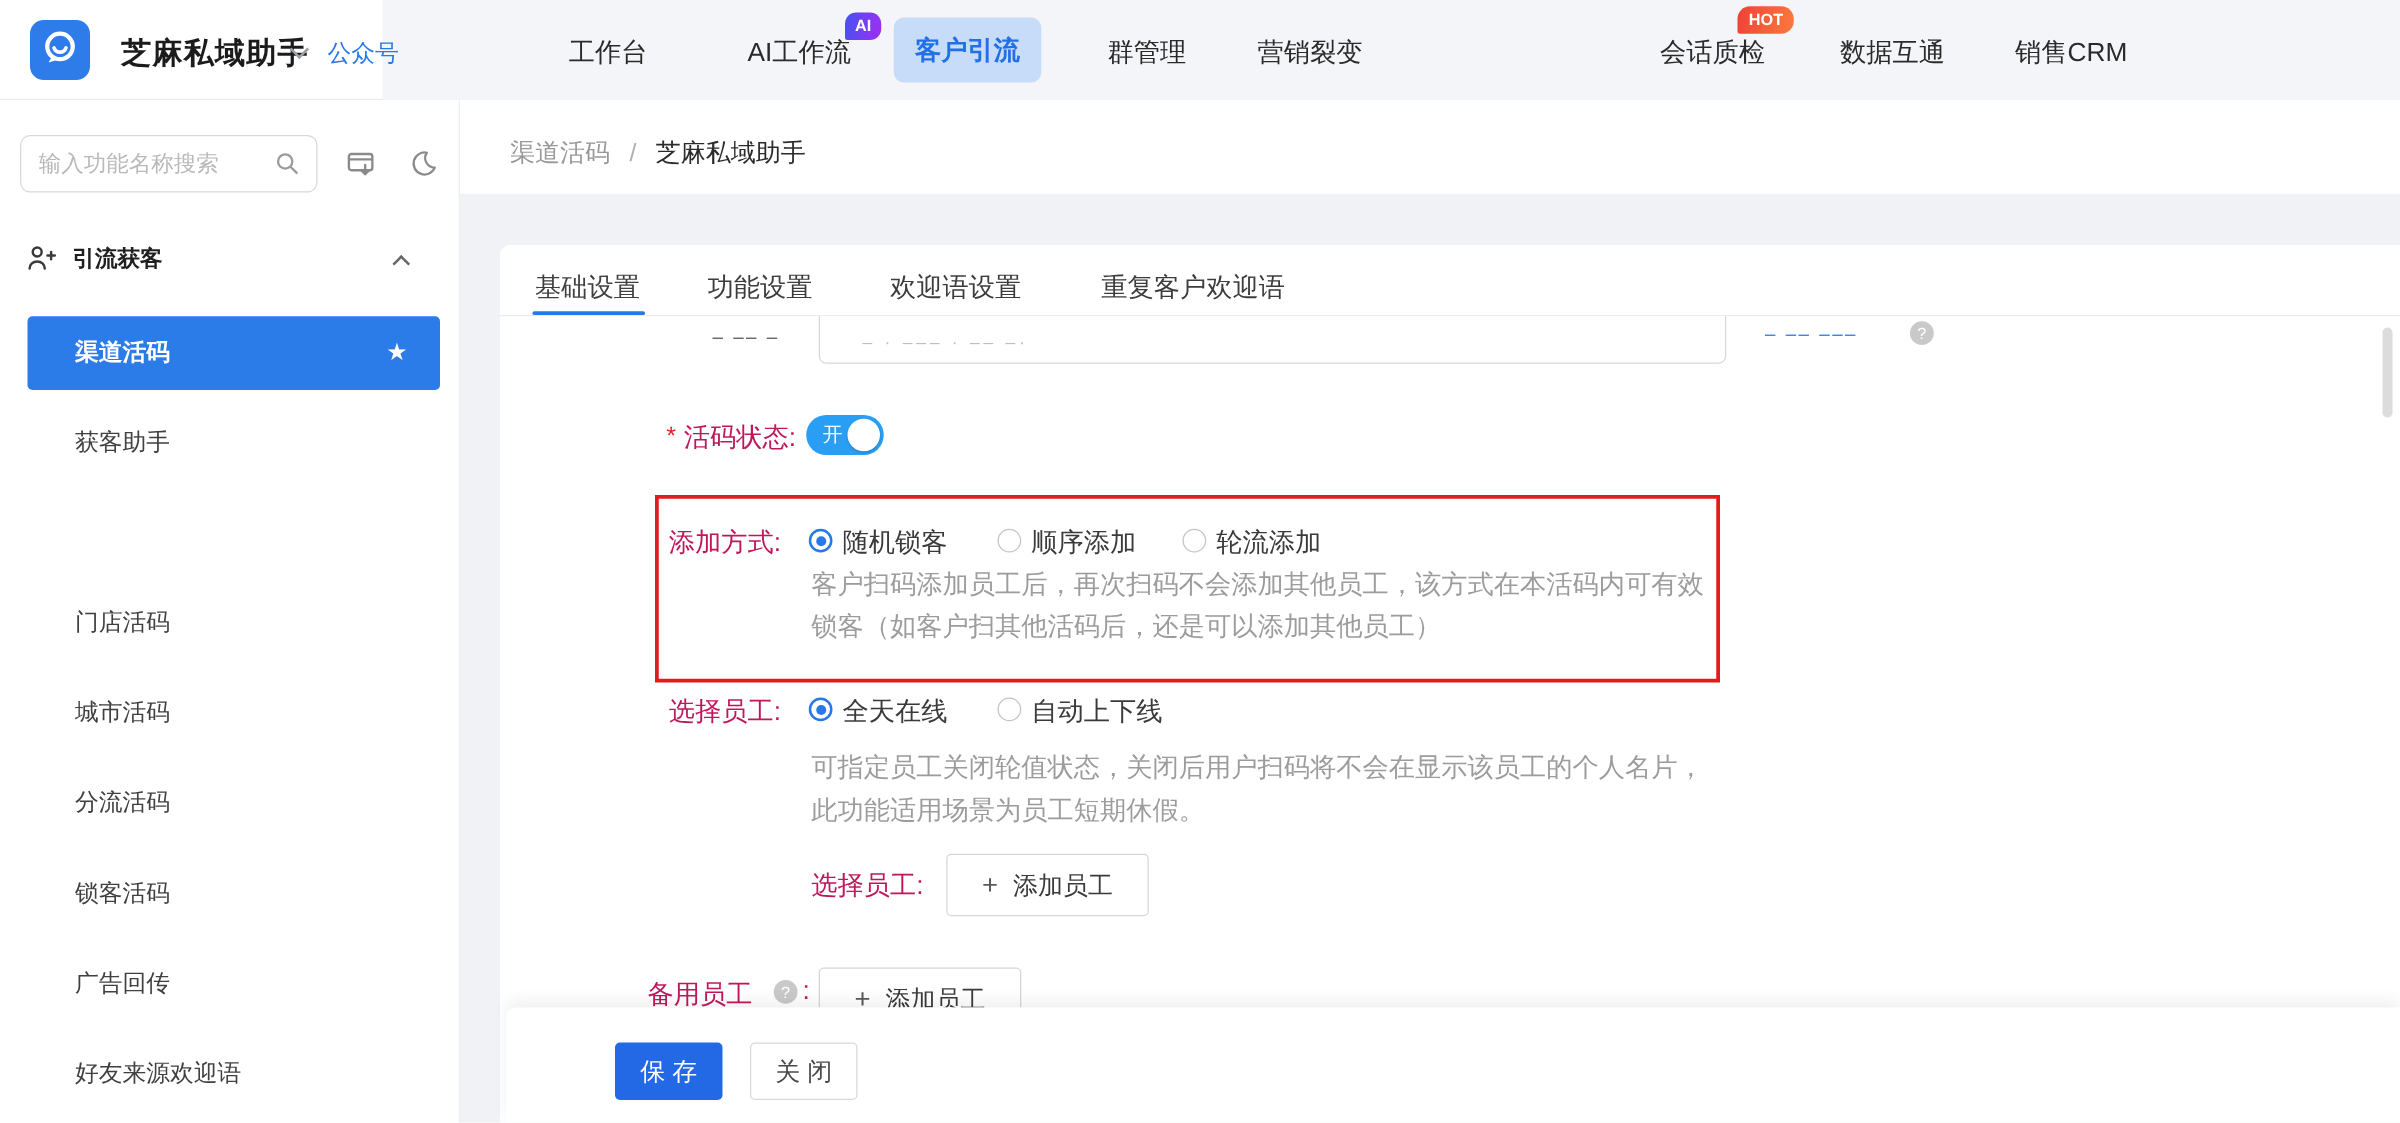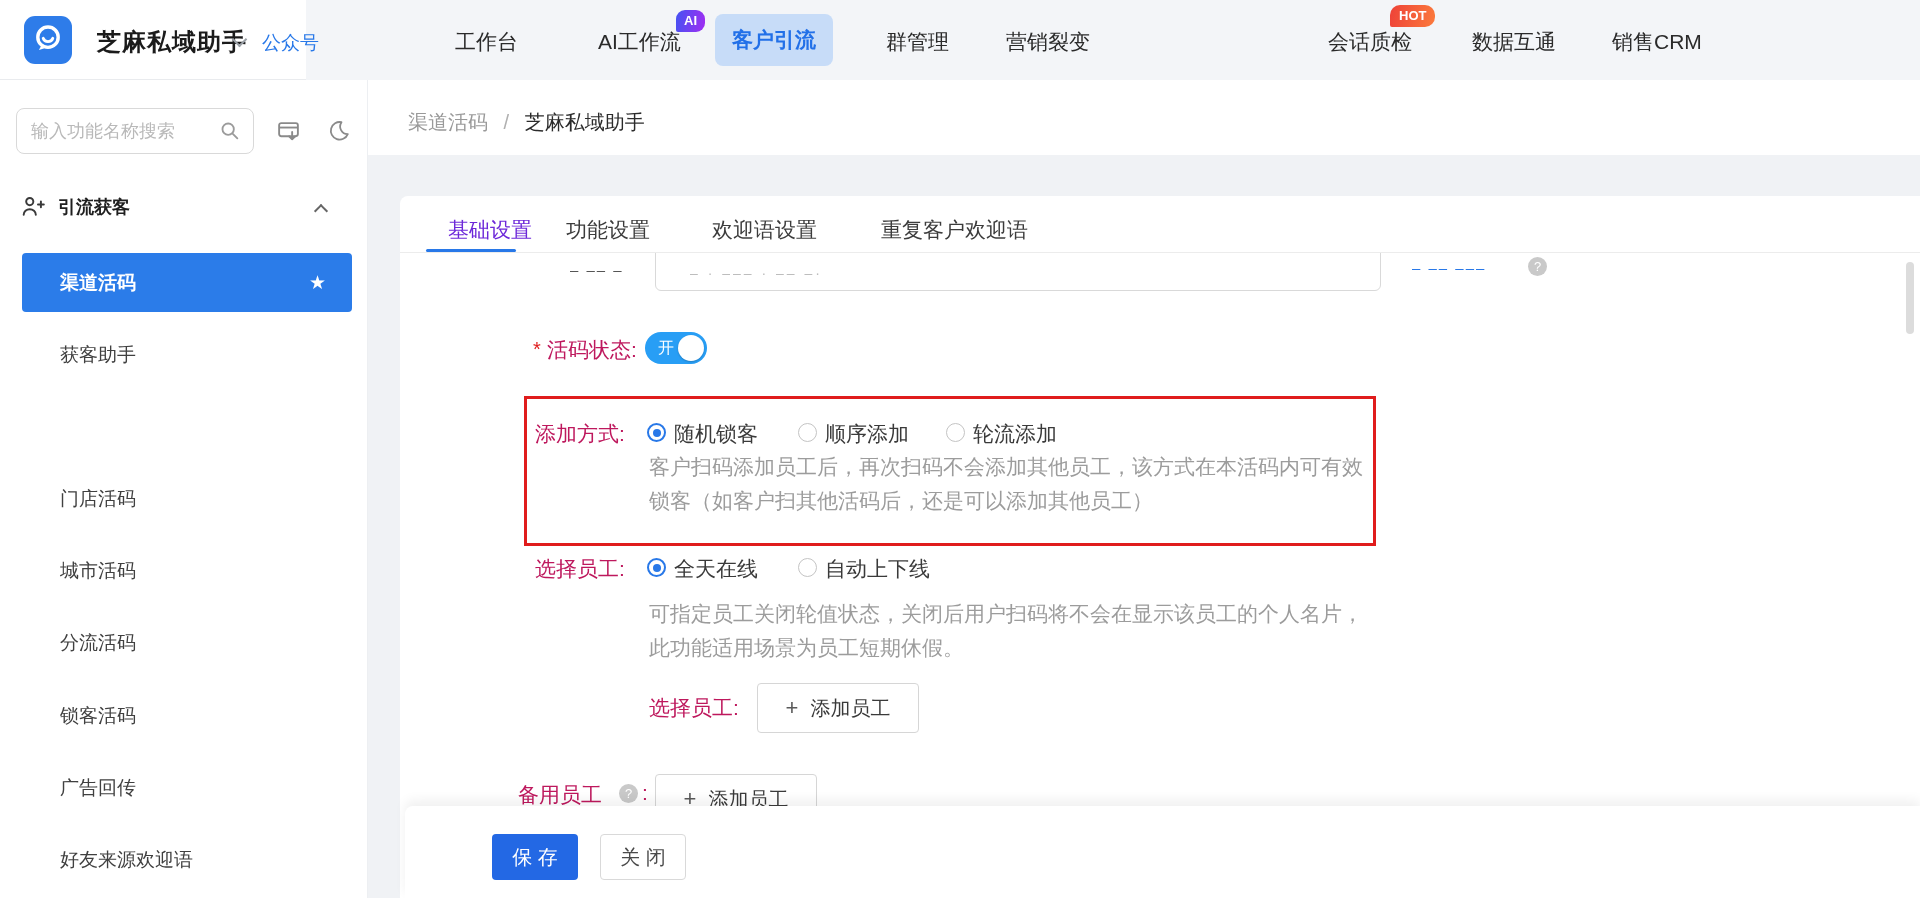--- a/index.html
+++ b/index.html
@@ -37,21 +37,21 @@
   
   .main-bg { position:absolute; left:368px; top:80px; right:0; bottom:0; background:#fff; }
   .main-gray { position:absolute; left:368px; top:155px; right:0; bottom:0; background:#f0f2f5; }
   .crumbs { position:absolute; left:408px; top:109px; font-size:20px; z-index:25; }
   .crumbs .p { color:#999; cursor:pointer; }
   .crumbs .s { color:#b0b0b0; margin:0 10px; }
   .crumbs .c { color:#2b2b2b; }
 
   .card { position:absolute; left:400px; top:196px; right:0; bottom:0; background:#fff; border-radius:8px 0 0 0; }
   .tab { position:absolute; top:20px; font-size:21px; color:#3c3c3c; cursor:pointer; white-space:nowrap; }
-  .tab.active { color:#6d28d9;margin-left:20px; }
+  .tab.active { color:#404040; }
   .tab-underline { position:absolute; left:26px; top:53px; width:90px; height:3px; background:#2878e8; border-radius:2px; }
   .tab-divider { position:absolute; left:0; top:56px; right:0; height:1px; background:#ececec; }
 
   .scroll-clip { position:absolute; left:0; top:57px; right:0; bottom:92px; overflow:hidden; }
 
   
   .clip-input { position:absolute; left:255px; top:-10px; width:726px; height:48px; border:1px solid #d9d9d9; border-radius:6px; background:#fff; }
   .clip-label { position:absolute; left:170px; top:8px; font-size:15px; color:#555; letter-spacing:2px; }
   .clip-inner { position:absolute; left:290px; top:12px; font-size:14px; color:#bdbdbd; letter-spacing:3px; }
   .clip-link { position:absolute; left:1012px; top:6px; font-size:15px; color:#2878e8; letter-spacing:2px; cursor:pointer; }

